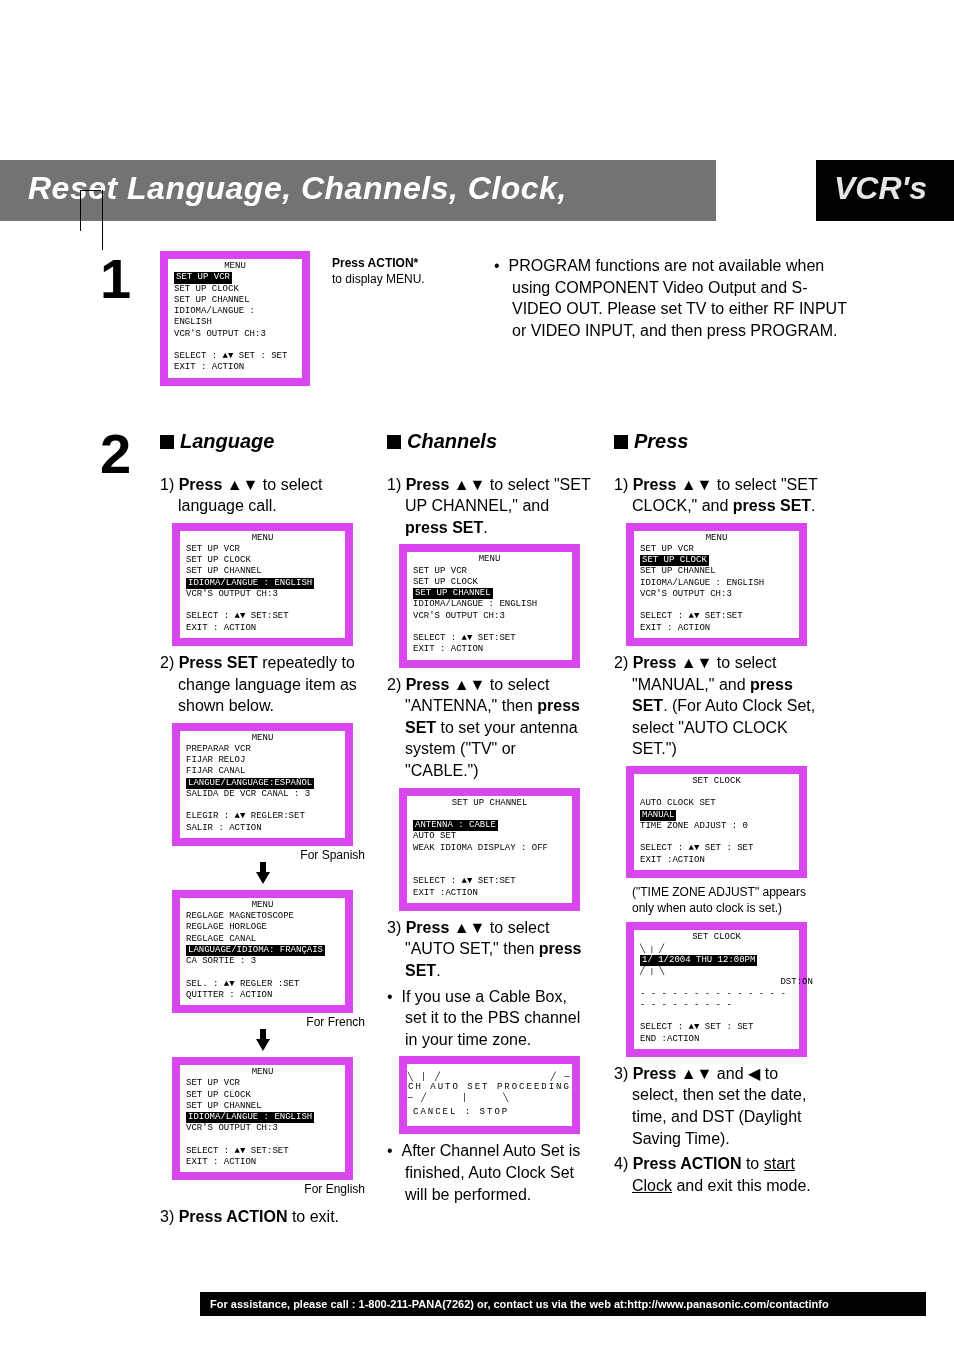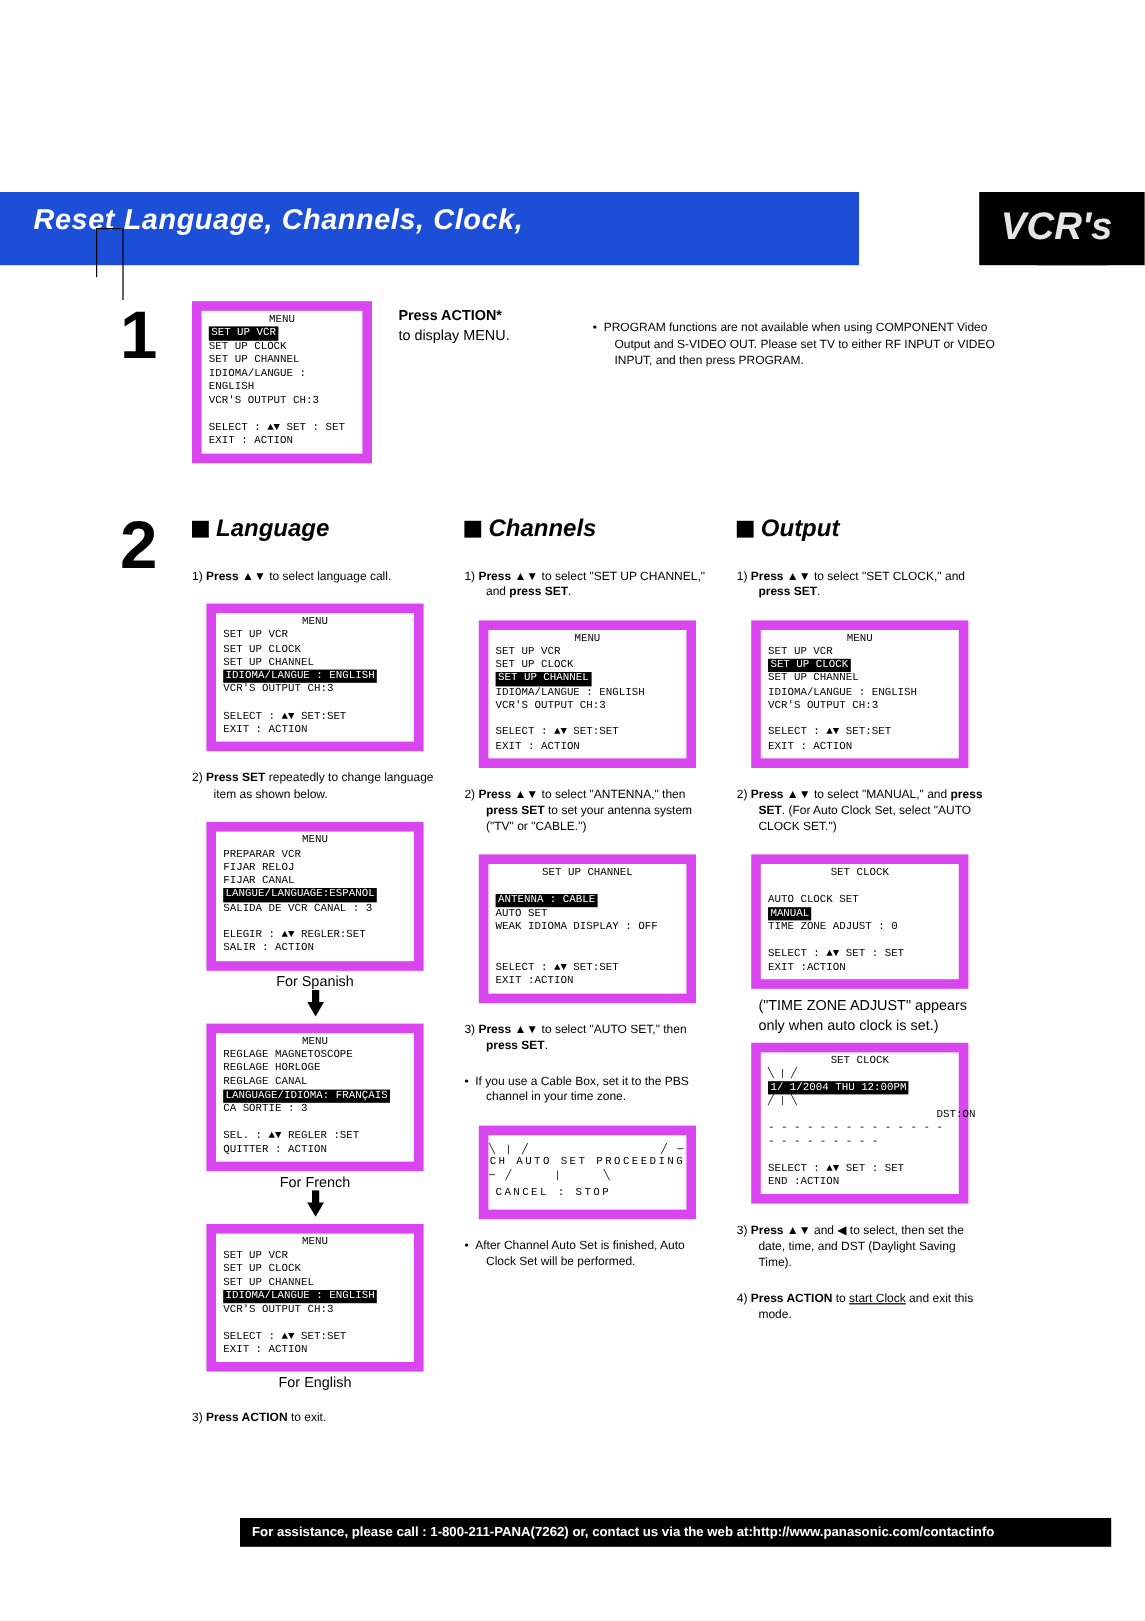--- a/index.html
+++ b/index.html
@@ -2,36 +2,36 @@
 <html><head>
 <meta charset="utf-8">
 <style>
   body{margin:0;background:#fff;font-family:Arial,Helvetica,sans-serif;color:#000;font-size:12px;width:954px}
   .crop{position:absolute;border:1px solid #000}
   .cp1{top:30px;left:80px;width:20px;height:40px;border-bottom:none;border-right:none}
   .cp1b{top:30px;left:102px;width:0;height:60px;border:none;border-left:1px solid #000}
   .cp2{top:50px;right:30px;width:40px;height:0;border:none;border-top:1px solid #000}
   .cp2b{top:60px;right:30px;width:60px;height:0;border:none;border-top:1px solid #000}
   .banner{display:flex;margin:160px 0 30px 0}
-  .banner .bl{flex:1;background:#1d4ed8;color:#fff;font-weight:bold;font-style:italic;font-size:24px;padding:10px 0 14px 28px;letter-spacing:.5px}
+  .banner .bl{flex:1;background:#737373;color:#fff;font-weight:bold;font-style:italic;font-size:32px;padding:10px 0 14px 28px;letter-spacing:.5px}
   .banner .gap{width:100px;background:#fff}
   .banner .br{width:120px;background:#000;color:#e5e5e5;font-weight:bold;font-style:italic;font-size:32px;padding:10px 0 14px 18px}
   .content{padding:0 100px 0 160px;position:relative}
   .bignum{font-size:56px;font-weight:bold;position:absolute;left:-60px;line-height:1}
   .step1{display:flex;gap:22px;position:relative;margin-bottom:40px}
   .osd{border:8px solid #d946ef;font-family:"Courier New",monospace;font-size:9px;line-height:1.25;position:relative}
   .osd .hl{background:#000;color:#fff;display:inline-block;padding:0 2px}
   .osd .pad{padding:2px 6px 4px}
   .step2{display:flex;gap:22px;position:relative;align-items:flex-start}
   .col{width:205px}
   h3{margin:4px 0 21px;font-size:20px;font-style:italic;font-weight:bold}
   .sq{display:inline-block;width:14px;height:14px;background:#000;margin-right:6px;vertical-align:-1px}
   .para{margin:4px 0;font-size:12px;line-height:1.35}
-  .ind{padding-left:18px;text-indent:-18px;margin:16px 0;font-size:10px;line-height:1.35}
-  .cap{text-align:center;font-size:12px;margin:2px 0 10px}
+  .ind{padding-left:18px;text-indent:-18px;margin:4px 0;font-size:16px;line-height:1.35}
+  .cap{text-align:right;font-size:12px;margin:2px 0 10px}
   .darrow{display:block;margin:0 auto 6px;width:0;height:0;border-left:7px solid transparent;border-right:7px solid transparent;border-top:12px solid #000;position:relative}
   .darrow::before{content:"";position:absolute;top:-22px;left:-3px;width:6px;height:12px;background:#000}
   .ft{background:#000;color:#fff;font-weight:bold;font-size:11px;padding:6px 10px;margin:60px 28px 0 200px}
   .wrap{position:relative;min-height:1351px}
   b{font-weight:bold}
   .autoset{height:62px;display:flex;flex-direction:column;justify-content:center;align-items:center;letter-spacing:2px}
   .autoset .w{font-family:monospace;font-size:8px}
   u{text-decoration:underline}
 </style>
 </head>
@@ -145,21 +145,21 @@
     <div class="osd autoset" style="margin:6px 12px">
       <div class="w">╲ | ╱&nbsp;&nbsp;&nbsp;&nbsp;&nbsp;&nbsp;&nbsp;&nbsp;&nbsp;&nbsp;&nbsp;&nbsp;&nbsp;&nbsp;&nbsp;&nbsp;╱ ─</div>
       <div style="font-size:9px">CH  AUTO  SET  PROCEEDING</div>
       <div class="w">─ ╱&nbsp;&nbsp;&nbsp;&nbsp;&nbsp;|&nbsp;&nbsp;&nbsp;&nbsp;&nbsp;╲&nbsp;&nbsp;&nbsp;&nbsp;&nbsp;&nbsp;&nbsp;&nbsp;&nbsp;</div>
       <div style="font-size:9px;align-self:flex-start;padding:4px 6px 0">CANCEL : STOP</div>
     </div>
     <p class="ind">•&nbsp;&nbsp;<span>After Channel Auto Set is finished, Auto Clock Set will be performed.</span></p>
   </div>
 
   <div class="col">
-    <h3><span class="sq"></span><span>Output</span></h3>
+    <h3><span class="sq"></span><span>Press</span></h3>
     <p class="ind"><span>1)</span>&nbsp;<b>Press ▲▼</b><span> to select "SET CLOCK," and </span><b>press SET</b>.</p>
     <div class="osd" style="margin:6px 12px">
             <div class="pad">
       <div style="text-align:center">MENU</div>
       <span>SET  UP  VCR</span><br>
       <span class="hl">SET  UP  CLOCK</span><br><span>SET  UP  CHANNEL</span><br><span>IDIOMA/LANGUE : ENGLISH</span><br><span>VCR'S  OUTPUT  CH:3</span><br><br>
       <span>SELECT : ▲▼       SET:SET</span><br><span>EXIT        : ACTION</span>
     </div>
           </div>
     <p class="ind"><span>2)</span>&nbsp;<b>Press ▲▼</b><span> to select "MANUAL," and </span><b>press SET</b><span>. (For Auto Clock Set, select "AUTO CLOCK SET.")</span></p>

